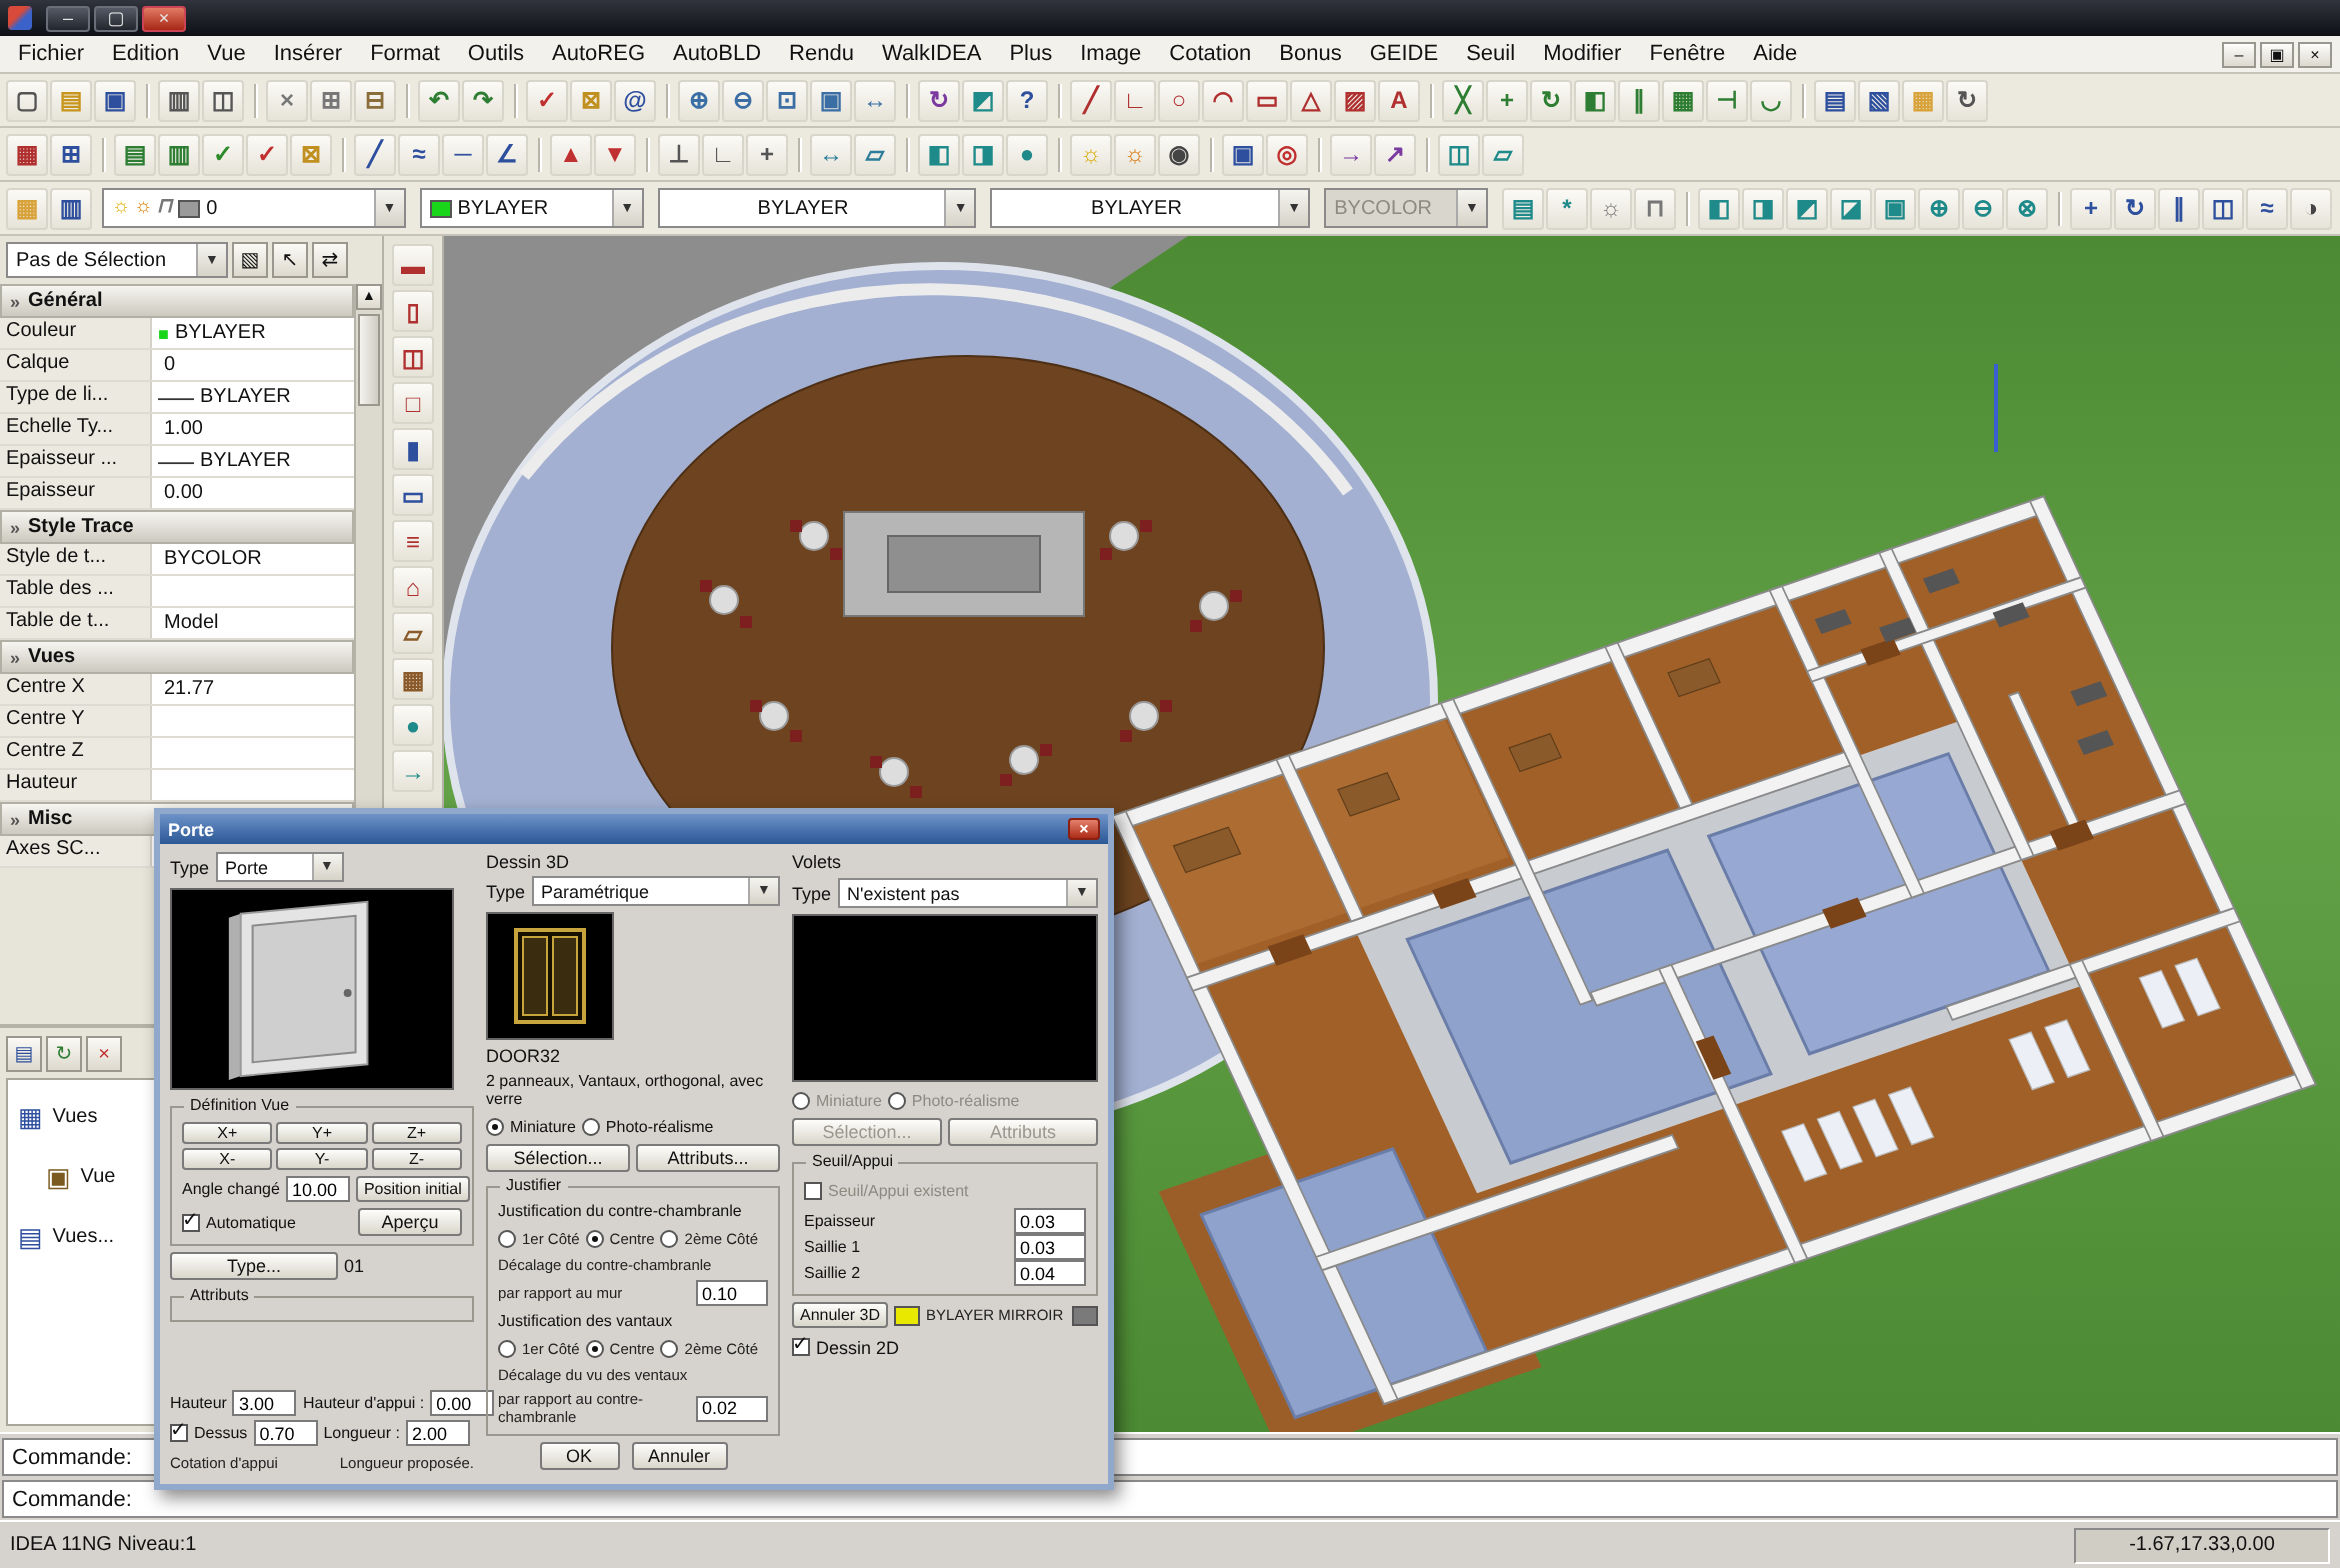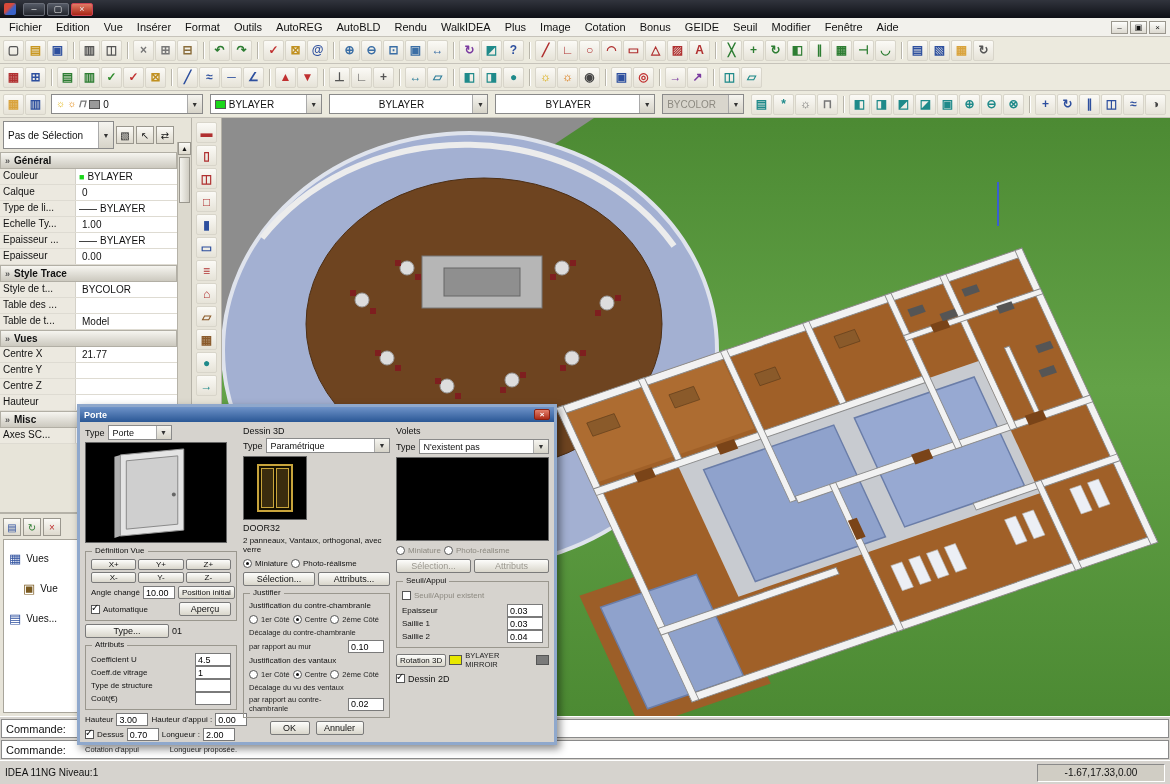--- a/index.html
+++ b/index.html
@@ -544,21 +544,21 @@
         <i style="color: rgb(68, 68, 68);">◑</i>
       </span>
     </span>
 </div>
 
 <div class="main">
 
   <div class="left-col">
     <div class="props">
       <div class="props-header">
-        <div class="dd sel-dd" style="height:28px">
+        <div class="dd sel-dd" style="height:18px">
           <span>Pas de Sélection</span>
           <span class="arrow">▼</span>
         </div>
         <span style="display:flex;gap:2px">
 
         <span class="mini-btn">▧</span>
             <span class="mini-btn">↖</span>
             <span class="mini-btn">⇄</span>
           </span>
       </div>
@@ -974,42 +974,20 @@
           <span class="dlabel sm grow">Automatique</span>
           <span class="btn w50">Aperçu</span>
         </div>
       </div>
       <div class="drow">
         <span class="btn w80">Type...</span>
         <span class="dlabel">01</span>
       </div>
       <div class="group">
         <span class="gtitle">Attributs</span>
-        <div>
-
-            <div class="drow tight">
-              <span class="dlabel sm grow">Coefficient U</span>
-              <input class="inp w34" value="4.5" style="">
-            </div>
-
-            <div class="drow tight">
-              <span class="dlabel sm grow">Coeff.de vitrage</span>
-              <input class="inp w34" value="1" style="">
-            </div>
-
-            <div class="drow tight">
-              <span class="dlabel sm grow">Type de structure</span>
-              <input class="inp w34" style="">
-            </div>
-
-            <div class="drow tight">
-              <span class="dlabel sm grow">Coût(€)</span>
-              <input class="inp w34" style="">
-            </div>
-          </div>
       </div>
       <div class="bottomblock">
         <div class="drow tight">
           <span class="dlabel sm">Hauteur</span>
           <input class="inp w30" value="3.00" style="">
           <span class="dlabel sm">Hauteur d'appui :</span>
           <input class="inp w30" value="0.00" style="">
         </div>
         <div class="drow tight">
           <span class="check on"></span>
@@ -1137,21 +1115,21 @@
               <input class="inp w34" value="0.03" style="">
             </div>
 
             <div class="drow tight">
               <span class="dlabel sm grow">Saillie 2</span>
               <input class="inp w34" value="0.04" style="">
             </div>
           </div>
       </div>
       <div class="drow">
-        <span class="btn sm">Rotation 3D</span>
+        <span class="btn sm">Annuler 3D</span>
         <span class="cswatch" style="background: rgb(232, 232, 0);"></span>
         <span class="dtext tiny grow">BYLAYER MIRROIR</span>
         <span class="cswatch" style="background: rgb(122, 122, 122);"></span>
       </div>
       <div class="drow">
         <span class="check on"></span>
         <span class="dlabel">Dessin 2D</span>
       </div>
     </div>
 

